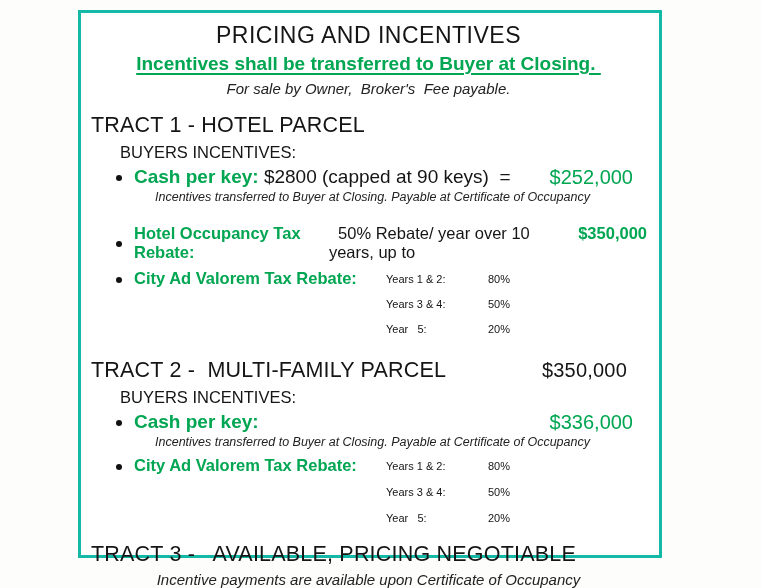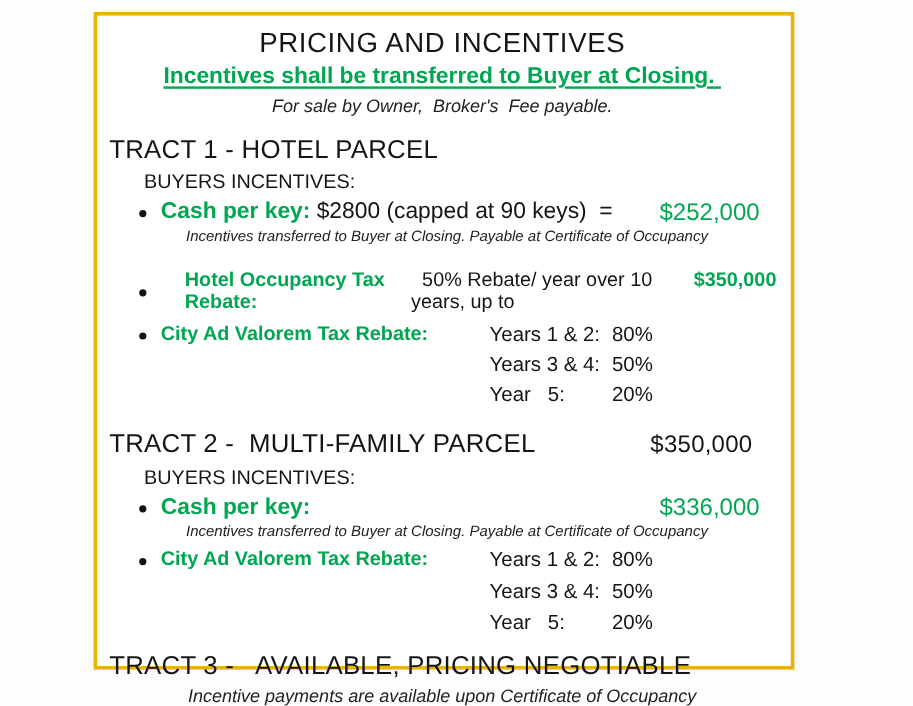--- a/index.html
+++ b/index.html
@@ -6,21 +6,21 @@
   body{
     width:761px;height:588px;
     background:#fdfdfc;
     font-family:"Liberation Sans","DejaVu Sans",sans-serif;
     color:#151515;
     -webkit-font-smoothing:antialiased;
   }
   .canvas{position:relative;width:761px;height:588px;overflow:hidden;}
   .frame{
     position:absolute;left:78px;top:10px;width:584px;height:548px;
-    box-sizing:border-box;border:3px solid #eab308;background:#ffffff;
+    box-sizing:border-box;border:3px solid #14b8a6;background:#ffffff;
     padding:4px 12px 0 9px;
   }
   [data-bind]{white-space:pre-wrap;}
   .title{text-align:center;font-size:23px;line-height:26px;margin-top:5px;letter-spacing:.5px;}
   .subtitle{text-align:center;font-size:19px;line-height:21px;margin-top:5px;font-weight:bold;color:#00a651;}
   .subtitle span{text-decoration:underline;text-underline-offset:3px;text-decoration-thickness:2px;}
   .sale-note{text-align:center;font-size:15px;line-height:17px;margin-top:6px;font-style:italic;color:#222;}
   .tract-heading{
     display:flex;justify-content:space-between;align-items:baseline;
     font-size:21.5px;line-height:25px;margin-top:16px;padding:0 20px 0 1px;letter-spacing:.2px;
@@ -29,30 +29,30 @@
   .buyers{font-weight:normal;font-size:16.5px;line-height:19px;margin:5px 0 0 30px;}
   .row{display:flex;align-items:baseline;margin-top:4px;}
   .bullet{
     flex:0 0 auto;width:6px;height:6px;border-radius:50%;background:#111;
     margin:0 12px 0 26px;align-self:center;position:relative;top:1px;
   }
   .cash-row{font-size:19px;line-height:22px;align-items:flex-end;}
   .cash-row .green-label{color:#00a651;font-weight:bold;}
   .cash-row .amount{margin-left:auto;color:#00a651;font-size:20px;padding-right:14px;}
   .fine-print{font-size:12.5px;line-height:14px;font-style:italic;margin:2px 0 0 65px;color:#222;}
-  .hotel-row{font-size:16.5px;line-height:19px;margin-top:20px;gap:20px;}
+  .hotel-row{font-size:16.5px;line-height:19px;margin-top:20px;}
   .hotel-row .green-label{color:#00a651;font-weight:bold;}
   .hotel-row .green-amount{color:#00a651;font-weight:bold;}
   .adval{position:relative;margin-top:7px;min-height:76px;}
   .adval .label-line{display:flex;align-items:baseline;font-size:16.5px;line-height:19px;}
   .adval .green-label{color:#00a651;font-weight:bold;}
   .years{
-    position:absolute;left:318px;top:-1px;
+    position:absolute;left:296px;top:-1px;
     display:grid;grid-template-columns:102px auto;row-gap:3px;
-    font-size:17px;line-height:22px;
+    font-size:11px;line-height:22px;
   }
   .adval.tall .years{row-gap:4px;}
   .tract2-heading{margin-top:13px;}
   .tract3-heading{margin-top:10px;}
   .footer-note{text-align:center;font-size:15px;line-height:17px;font-style:italic;margin-top:4px;color:#222;}
 </style>
 </head>
 <body>
 
 <div class="canvas">

